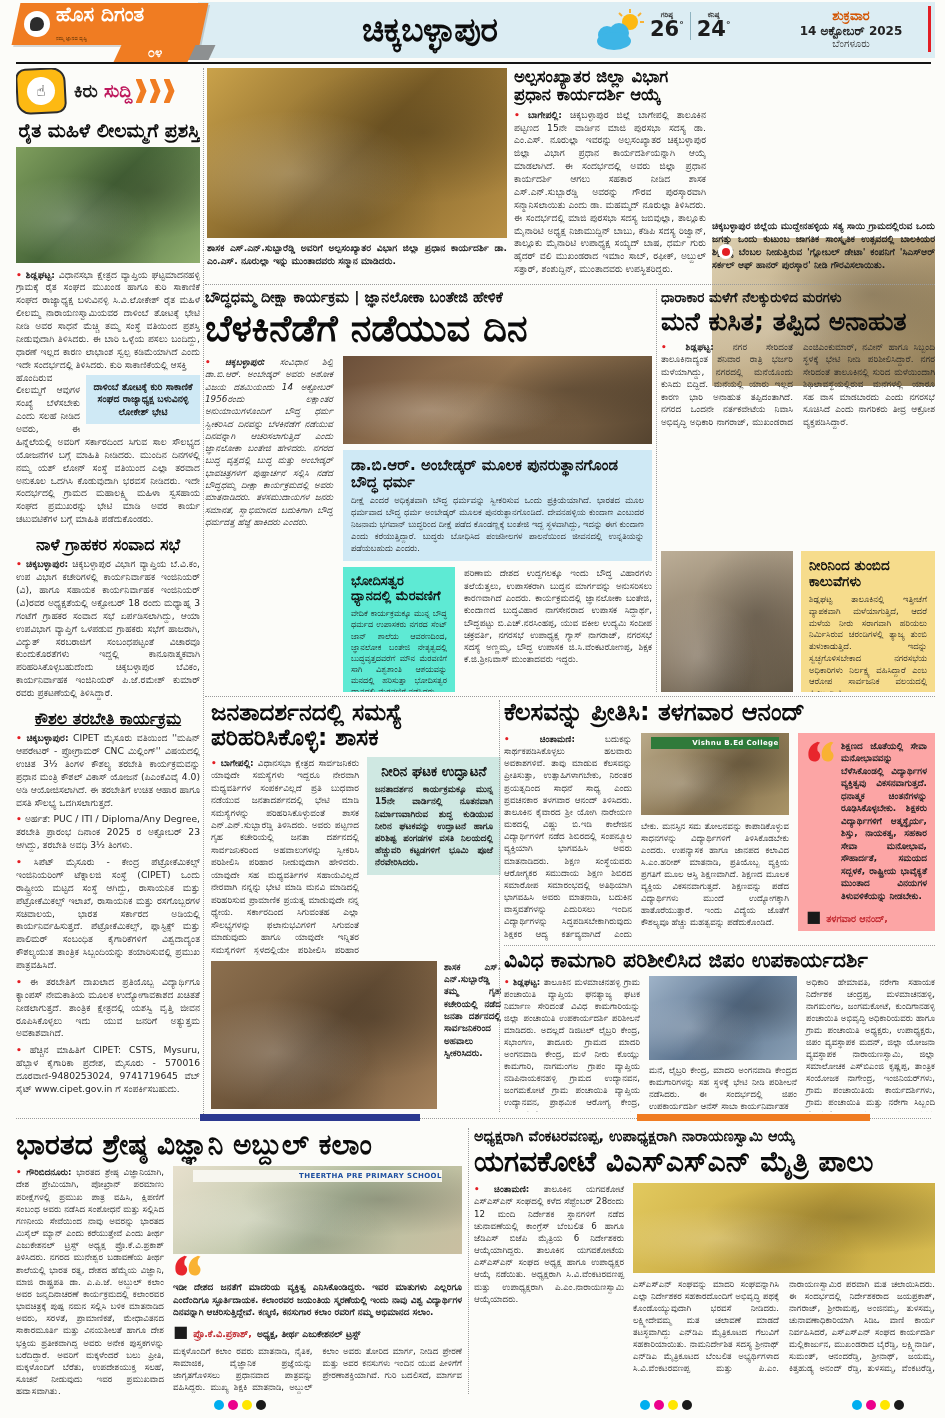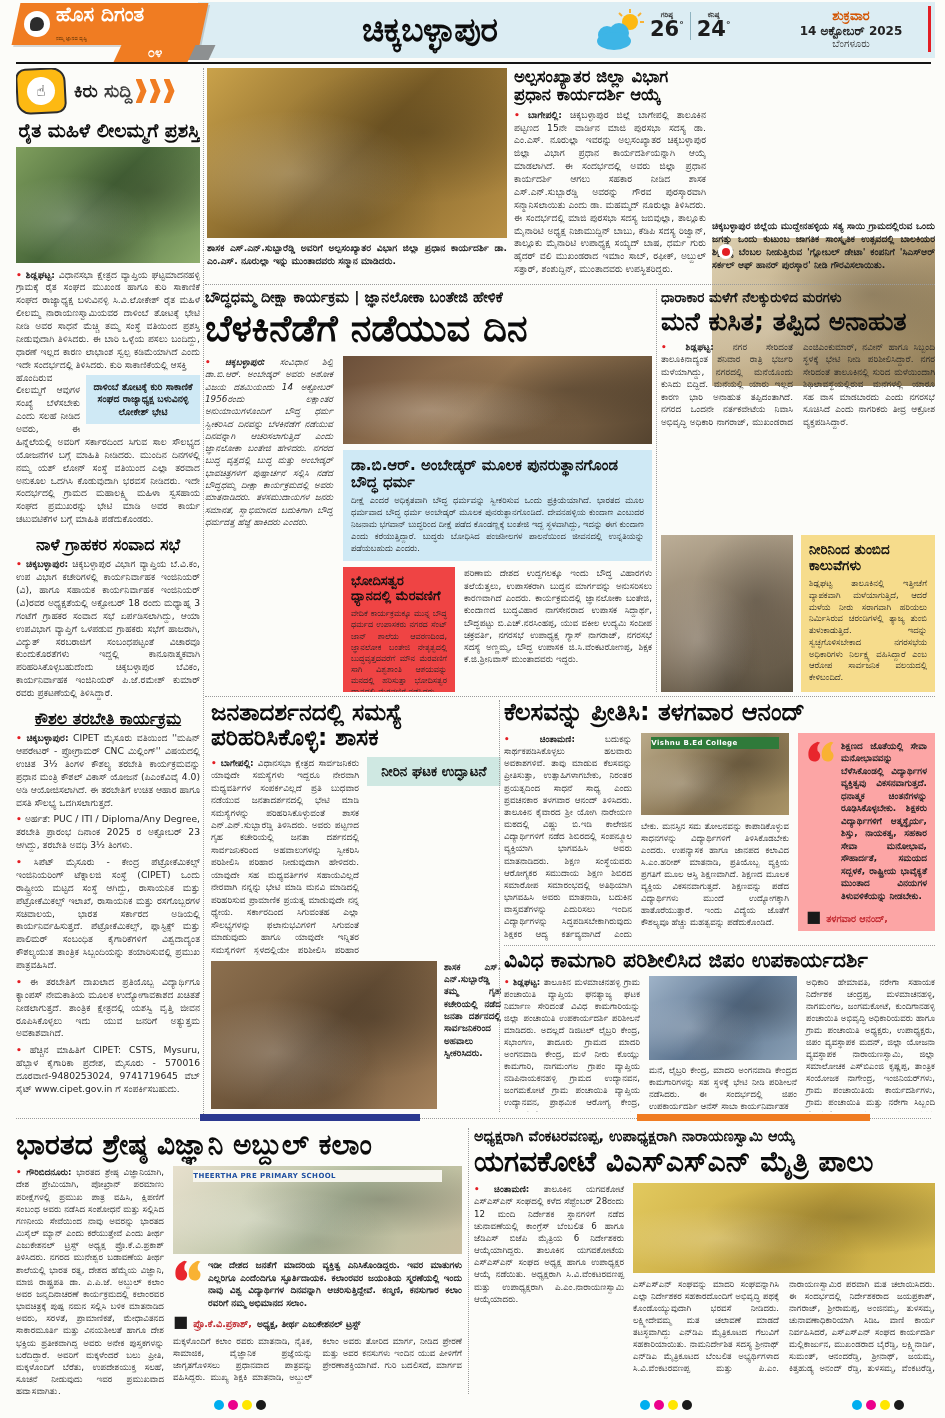--- a/index.html
+++ b/index.html
@@ -41,21 +41,21 @@
   .body .dl{font-weight:bold;}
   .bull{color:#e31e24;font-weight:bold;}
   .caption{font-size:9.2px;line-height:1.4;color:#1d1d1d;font-weight:600;text-align:justify;}
   .twocol{column-count:2;column-gap:10px;}
   
   .box{padding:7px 8px;box-sizing:border-box;overflow:hidden;}
   .box h3{font-weight:bold;color:#101010;line-height:1.15;}
   .box .body{font-size:8.4px;}
   .box-blue{background:#cfe9f5;}
   .box-teal{background:#cfe8e2;}
-  .box-pink{background:#ef4444;}
+  .box-pink{background:#5eead4;}
   .box-yellow{background:#f6dc8c;}
   .box-quote{background:#fca5a5;}
   .inset-blue{background:#cfe9f5;float:right;width:102px;margin:3px 0 3px 6px;padding:6px;
               font-size:9.3px;font-weight:bold;text-align:center;line-height:1.35;}
   .attrib-name{color:#c0272d;font-weight:bold;font-size:9.5px;}
   .attrib-role{font-weight:bold;font-size:9px;color:#222;}
   
   .photo{position:relative;overflow:hidden;}
   .photo::after{content:"";position:absolute;inset:0;
     background:radial-gradient(ellipse at 28% 62%,rgba(255,255,255,.22),transparent 42%),
@@ -65,33 +65,33 @@
   .ph-indoor{background:linear-gradient(135deg,#caa24a,#7e6028 50%,#b89045);}
   .ph-award{background:linear-gradient(135deg,#ddd0b2,#b9a37b 60%,#8d7a55);}
   .ph-crowd{background:linear-gradient(135deg,#6b4f3a,#9b7a55 45%,#54432f);}
   .ph-house{background:linear-gradient(160deg,#bcae97,#837460 55%,#514838);}
   .ph-meet{background:linear-gradient(135deg,#8c6f4e,#6a5238 50%,#a3805a);}
   .ph-bed{background:linear-gradient(135deg,#b9a988,#84704e 55%,#a99467);}
   .ph-works{background:linear-gradient(135deg,#9fb3c8,#5d7590 50%,#8aa0b5);}
   .ph-school{background:linear-gradient(135deg,#e7e0cd,#b6c1a2 55%,#cabfa1);}
   .ph-bldg{background:linear-gradient(135deg,#e2c95e,#c5a53e 55%,#d8bd52);}
   .photo-banner{position:absolute;top:4px;left:7%;right:7%;background:#f7f6ef;color:#1f4fa0;
-    font-size:7px;font-weight:bold;text-align:left;padding:2px 0;letter-spacing:.4px;z-index:2;}
+    font-size:7px;font-weight:bold;text-align:right;padding:2px 0;letter-spacing:.4px;z-index:2;}
   .banner-green{background:#2f7a3a;color:#fff;}
   .photo-emblem{position:absolute;top:6px;left:6px;width:15px;height:15px;border-radius:50%;
     background:#fff;display:flex;align-items:center;justify-content:center;z-index:2;}
   .photo-emblem i{width:8px;height:8px;border-radius:50%;background:#e31e24;display:block;}
   
   .badge-row{display:flex;align-items:center;height:46px;}
   .badge-hex{width:46px;height:42px;background:#fdb913;border:2px solid #2d2d2d;border-radius:10px 14px 10px 14px;
     display:flex;align-items:center;justify-content:center;transform:rotate(-3deg);}
   .hand-circle{width:28px;height:28px;border-radius:50%;background:#fff;display:flex;
     align-items:center;justify-content:center;font-size:15px;color:#111;}
   .badge-text{font-size:18px;font-weight:bold;margin-left:8px;}
-  .badge-text .b2{color:#404040;}
+  .badge-text .b2{color:#be185d;}
   .chev{width:11px;height:24px;background:#f07c22;margin-left:3px;
         clip-path:polygon(0 0,55% 0,100% 50%,55% 100%,0 100%,45% 50%);}
   
   .qicon{flex:0 0 auto;}
   
   .dots{display:flex;gap:4px;}
   .dot{width:10px;height:10px;border-radius:50%;display:block;}
 </style>
 </head>
 <body>
@@ -251,36 +251,37 @@
   <div class="abs" style="left:661px;top:289px;width:274px;height:403px;overflow:hidden;">
     <div class="kicker" style="font-size:13.5px;">ಧಾರಾಕಾರ ಮಳೆಗೆ ನೆಲಕ್ಕುರುಳಿದ ಮರಗಳು</div>
     <h2 class="hl" style="font-size:25px;margin-top:2px;">ಮನೆ ಕುಸಿತ; ತಪ್ಪಿದ ಅನಾಹುತ</h2>
     <div class="twocol" style="height:188px;overflow:hidden;margin-top:6px;">
       <p class="body" style="font-size:8.9px;">
         <span class="bull">•</span>
         <b class="dl">ಶಿಡ್ಲಘಟ್ಟ:</b>
         <span>ನಗರ ಸೇರಿದಂತೆ ತಾಲೂಕಿನಾದ್ಯಂತ ಶನಿವಾರ ರಾತ್ರಿ ಭರ್ಜರಿ ಮಳೆಯಾಗಿದ್ದು, ನಗರದಲ್ಲಿ ಮನೆಯೊಂದು ಕುಸಿದು ಬಿದ್ದಿದೆ. ಮನೆಯಲ್ಲಿ ಯಾರು ಇಲ್ಲದ ಕಾರಣ ಭಾರಿ ಅನಾಹುತ ತಪ್ಪಿದಂತಾಗಿದೆ. ನಗರದ ಒಂದನೇ ನರ್ತಕವೇಟೆಯ ನಿವಾಸಿ ಅಭಿವೃದ್ಧಿ ಅಧಿಕಾರಿ ನಾಗರಾಜ್, ಮುಖಂಡರಾದ ಎಂಜಿಎಂಕುಮಾರ್, ನವೀನ್ ಹಾಗೂ ಸಿಬ್ಬಂದಿ ಸ್ಥಳಕ್ಕೆ ಭೇಟಿ ನೀಡಿ ಪರಿಶೀಲಿಸಿದ್ದಾರೆ. ನಗರ ಸೇರಿದಂತೆ ತಾಲೂಕಿನಲ್ಲಿ ಸುರಿದ ಮಳೆಯಿಂದಾಗಿ ಶಿಥಿಲಾವಸ್ಥೆಯಲ್ಲಿರುವ ಮನೆಗಳಲ್ಲಿ ಯಾರೂ ಸಹ ವಾಸ ಮಾಡಬಾರದು ಎಂದು ನಗರಸಭೆ ಸೂಚಿಸಿದೆ ಎಂದು ನಾಗರಿಕರು ತೀವ್ರ ಆಕ್ರೋಶ ವ್ಯಕ್ತಪಡಿಸಿದ್ದಾರೆ.</span>
       </p>
     </div>
-    <div style="display:flex;margin-top:6px;">
+    <div style="display:flex;margin-top:22px;">
       <div class="photo ph-house" style="width:132px;height:170px;flex:0 0 auto;"></div>
       <div class="box box-yellow" style="margin-left:8px;width:134px;height:170px;">
         <h3 style="font-size:13.5px;">ನೀರಿನಿಂದ ತುಂಬಿದ ಕಾಲುವೆಗಳು</h3>
         <p class="body" style="margin-top:5px;">ಶಿಡ್ಲಘಟ್ಟ ತಾಲೂಕಿನಲ್ಲಿ ಇತ್ತೀಚೆಗೆ ವ್ಯಾಪಕವಾಗಿ ಮಳೆಯಾಗುತ್ತಿದೆ, ಆದರೆ ಮಳೆಯ ನೀರು ಸರಾಗವಾಗಿ ಹರಿಯಲು ನಿರ್ಮಿಸಿರುವ ಚರಂಡಿಗಳಲ್ಲಿ ತ್ಯಾಜ್ಯ ತುಂಬಿ ತುಳುಕಾಡುತ್ತಿದೆ. ಇದನ್ನು ಸ್ವಚ್ಛಗೊಳಿಸಬೇಕಾದ ನಗರಸಭೆಯ ಅಧಿಕಾರಿಗಳು ನಿರ್ಲಕ್ಷ್ಯ ವಹಿಸಿದ್ದಾರೆ ಎಂಬ ಆರೋಪ ಸಾರ್ವಜನಿಕ ವಲಯದಲ್ಲಿ ಕೇಳಿಬಂದಿದೆ.</p>
       </div>
     </div>
   </div>
 
   <div class="abs hrule" style="left:205px;top:696px;width:730px;"></div>
 
   <div class="abs" style="left:211px;top:700px;width:290px;height:412px;overflow:hidden;">
     <h2 class="hl" style="font-size:23px;">ಜನತಾದರ್ಶನದಲ್ಲಿ ಸಮಸ್ಯೆ ಪರಿಹರಿಸಿಕೊಳ್ಳಿ: ಶಾಸಕ</h2>
     <div style="margin-top:7px;">
       <div class="box box-teal" style="float:right;width:134px;margin:0 0 4px 8px;">
         <h3 style="font-size:13.5px;text-align:center;">ನೀರಿನ ಘಟಕ ಉದ್ಘಾಟನೆ</h3>
+        <p class="body" style="font-size:8.7px;font-weight:600;margin-top:4px;">ಜನತಾದರ್ಶನ ಕಾರ್ಯಕ್ರಮಕ್ಕೂ ಮುನ್ನ 15ನೇ ವಾರ್ಡಿನಲ್ಲಿ ನೂತನವಾಗಿ ನಿರ್ಮಾಣವಾಗಿರುವ ಶುದ್ಧ ಕುಡಿಯುವ ನೀರಿನ ಘಟಕವನ್ನು ಉದ್ಘಾಟನೆ ಹಾಗೂ ಪರಿಶಿಷ್ಟ ಪಂಗಡಗಳ ವಸತಿ ನಿಲಯದಲ್ಲಿ ಹೆಚ್ಚುವರಿ ಕಟ್ಟಡಗಳಿಗೆ ಭೂಮಿ ಪೂಜೆ ನೆರವೇರಿಸಿದರು.</p>
       </div>
       <p class="body" style="font-size:8.9px;height:198px;overflow:hidden;">
         <span class="bull">•</span>
         <b class="dl">ಬಾಗೇಪಲ್ಲಿ:</b>
         <span>ವಿಧಾನಸಭಾ ಕ್ಷೇತ್ರದ ಸಾರ್ವಜನಿಕರು ಯಾವುದೇ ಸಮಸ್ಯೆಗಳು ಇದ್ದರೂ ನೇರವಾಗಿ ಮಧ್ಯವರ್ತಿಗಳ ಸಂಪರ್ಕವಿಲ್ಲದೆ ಪ್ರತಿ ಬುಧವಾರ ನಡೆಯುವ ಜನತಾದರ್ಶನದಲ್ಲಿ ಭೇಟಿ ಮಾಡಿ ಸಮಸ್ಯೆಗಳನ್ನು ಪರಿಹರಿಸಿಕೊಳ್ಳುವಂತೆ ಶಾಸಕ ಎನ್.ಎನ್.ಸುಬ್ಬಾರೆಡ್ಡಿ ತಿಳಿಸಿದರು. ಅವರು ಪಟ್ಟಣದ ಗೃಹ ಕಚೇರಿಯಲ್ಲಿ ಜನತಾ ದರ್ಶನದಲ್ಲಿ ಸಾರ್ವಜನಿಕರಿಂದ ಅಹವಾಲುಗಳನ್ನು ಸ್ವೀಕರಿಸಿ ಪರಿಶೀಲಿಸಿ ಪರಿಹಾರ ನೀಡುವುದಾಗಿ ಹೇಳಿದರು. ಯಾವುದೇ ಸಹ ಮಧ್ಯವರ್ತಿಗಳ ಸಹಾಯವಿಲ್ಲದೆ ನೇರವಾಗಿ ನನ್ನನ್ನು ಭೇಟಿ ಮಾಡಿ ಮನವಿ ಮಾಡಿದಲ್ಲಿ ಪರಿಹರಿಸುವ ಪ್ರಾಮಾಣಿಕ ಪ್ರಯತ್ನ ಮಾಡುವುದೇ ನನ್ನ ಧ್ಯೇಯ. ಸರ್ಕಾರದಿಂದ ಸಿಗುವಂತಹ ಎಲ್ಲಾ ಸೌಲಭ್ಯಗಳನ್ನು ಫಲಾನುಭವಿಗಳಿಗೆ ಸಿಗುವಂತೆ ಮಾಡುವುದು ಹಾಗೂ ಯಾವುದೇ ಇನ್ನಿತರ ಸಮಸ್ಯೆಗಳಿಗೆ ಸ್ಥಳದಲ್ಲಿಯೇ ಪರಿಶೀಲಿಸಿ ಪರಿಹಾರ ಮಾಡಲಾಗುವುದು ಎಂದು ಭರವಸೆ ನೀಡಿದರು. ಈ ಸಂದರ್ಭದಲ್ಲಿ ಪುರಸಭೆ ಅಧ್ಯಕ್ಷ ಶ್ರೀನಿವಾಸ್, ಸದಸ್ಯರಾದ ಶ್ರೀನಿವಾಸ ರೆಡ್ಡಿ, ಗಡ್ಡಂ ರಮೇಶ್, ನೂರುಲ್ಲಾ, ಜಬಿವುಲ್ಲಾ ಇನ್ನೂ ಮುಂತಾದವರು ಇದ್ದರು.</span>
       </p>
     </div>
     <div style="display:flex;margin-top:6px;clear:both;">
       <div class="photo ph-meet" style="width:226px;height:148px;flex:0 0 auto;"></div>
       <p class="caption" style="margin-left:7px;font-size:8.8px;">ಶಾಸಕ ಎಸ್. ಎನ್.ಸುಬ್ಬಾರೆಡ್ಡಿ ತಮ್ಮ ಗೃಹ ಕಚೇರಿಯಲ್ಲಿ ನಡೆದ ಜನತಾ ದರ್ಶನದಲ್ಲಿ ಸಾರ್ವಜನಿಕರಿಂದ ಅಹವಾಲು ಸ್ವೀಕರಿಸಿದರು.</p>
@@ -346,21 +347,21 @@
     <div style="display:flex;margin-top:6px;">
       <p class="body" style="width:148px;flex:0 0 auto;font-size:8.7px;">
         <span class="bull">•</span>
         <b class="dl">ಗೌರಿಬಿದನೂರು:</b>
         <span>ಭಾರತದ ಶ್ರೇಷ್ಠ ವಿಜ್ಞಾನಿಯಾಗಿ, ದೇಶ ಪ್ರೇಮಿಯಾಗಿ, ಪೋಖ್ರಾನ್ ಪರಮಾಣು ಪರೀಕ್ಷೆಗಳಲ್ಲಿ ಪ್ರಮುಖ ಪಾತ್ರ ವಹಿಸಿ, ಕ್ಷಿಪಣಿಗೆ ಸಂಬಂಧ ಅವರು ನಡೆಸಿದ ಸಂಶೋಧನೆ ಮತ್ತು ಸಲ್ಲಿಸಿದ ಗಣನೀಯ ಸೇವೆಯಿಂದ ನಾವು ಅವರನ್ನು ಭಾರತದ ಮಿಸೈಲ್ ಮ್ಯಾನ್ ಎಂದು ಕರೆಯುತ್ತೇವೆ ಎಂದು ತೀರ್ಥ ಎಜುಕೇಶನಲ್ ಟ್ರಸ್ಟ್ ಅಧ್ಯಕ್ಷ ಪ್ರೊ.ಕೆ.ವಿ.ಪ್ರಕಾಶ್ ತಿಳಿಸಿದರು. ನಗರದ ಮುನೇಶ್ವರ ಬಡಾವಣೆಯ ತೀರ್ಥ ಶಾಲೆಯಲ್ಲಿ ಭಾರತ ರತ್ನ, ದೇಶದ ಹೆಮ್ಮೆಯ ವಿಜ್ಞಾನಿ, ಮಾಜಿ ರಾಷ್ಟ್ರಪತಿ ಡಾ. ಎ.ಪಿ.ಜೆ. ಅಬ್ದುಲ್ ಕಲಾಂ ಅವರ ಜನ್ಮದಿನಾಚರಣೆ ಕಾರ್ಯಕ್ರಮದಲ್ಲಿ ಕಲಾಂರವರ ಭಾವಚಿತ್ರಕ್ಕೆ ಪುಷ್ಪ ನಮನ ಸಲ್ಲಿಸಿ ಬಳಿಕ ಮಾತನಾಡಿದ ಅವರು, ಸರಳತೆ, ಪ್ರಾಮಾಣಿಕತೆ, ಮೇಧಾವಿತನದ ಸಾಕಾರಮೂರ್ತಿ ಮತ್ತು ವಿನಯಶೀಲತೆ ಹಾಗೂ ದೇಶ ಭಕ್ತಿಯ ಪ್ರತೀಕವಾಗಿದ್ದ ಅವರು ಅನೇಕ ಪುಸ್ತಕಗಳನ್ನು ಬರೆದಿದ್ದಾರೆ. ಅವರಿಗೆ ಮಕ್ಕಳೆಂದರೆ ಬಲು ಪ್ರೀತಿ, ಮಕ್ಕಳೊಂದಿಗೆ ಬೆರೆತು, ಉಪದೇಶಯುಕ್ತ ಸಲಹೆ, ಸೂಚನೆ ನೀಡುವುದು ಇವರ ಪ್ರಮುಖವಾದ ಹವ್ಯಾಸವಾಗಿತ್ತು.</span>
       </p>
       <div style="flex:1;margin-left:9px;">
         <div class="photo ph-school" style="width:100%;height:88px;">
           <span class="photo-banner">THEERTHA PRE PRIMARY SCHOOL</span>
         </div>
-        <div style="display:flex;gap:5px;margin-top:5px;">
+        <div style="display:flex;gap:5px;flex-direction:column;">
           <svg class="qicon" width="30" height="22" viewBox="0 0 36 26">
             <path d="M14 2 C6 5 2 11 3 19 A7 7 0 1 0 14 13 C13 9 14 5 17 3 Z" fill="#e8262d"></path>
             <path d="M30 2 C22 5 18 11 19 19 A7 7 0 1 0 30 13 C29 9 30 5 33 3 Z" fill="#f9b233"></path>
           </svg>
           <p class="body" style="font-size:8.9px;font-weight:600;">ಇಡೀ ದೇಶದ ಜನತೆಗೆ ಮಾದರಿಯ ವ್ಯಕ್ತಿತ್ವ ಎನಿಸಿಕೊಂಡಿದ್ದರು. ಇವರ ಮಾತುಗಳು ಎಲ್ಲರಿಗೂ ಎಂದೆಂದಿಗೂ ಸ್ಫೂರ್ತಿದಾಯಕ. ಕಲಾಂರವರ ಜಯಂತಿಯ ಸ್ಮರಣೆಯಲ್ಲಿ ಇಂದು ನಾವು ವಿಶ್ವ ವಿದ್ಯಾರ್ಥಿಗಳ ದಿನವನ್ನಾಗಿ ಆಚರಿಸುತ್ತಿದ್ದೇವೆ. ಕಣ್ಮಣಿ, ಕನಸುಗಾರ ಕಲಾಂ ರವರಿಗೆ ನಮ್ಮ ಅಭಿಮಾನದ ಸಲಾಂ.</p>
         </div>
         <p style="margin-top:3px;"><span>■</span>
           <span class="attrib-name">ಪ್ರೊ.ಕೆ.ವಿ.ಪ್ರಕಾಶ್,</span>
           <span class="attrib-role">ಅಧ್ಯಕ್ಷ, ತೀರ್ಥ ಎಜುಕೇಶನಲ್ ಟ್ರಸ್ಟ್</span></p>
         <div class="twocol" style="margin-top:4px;height:58px;overflow:hidden;">

